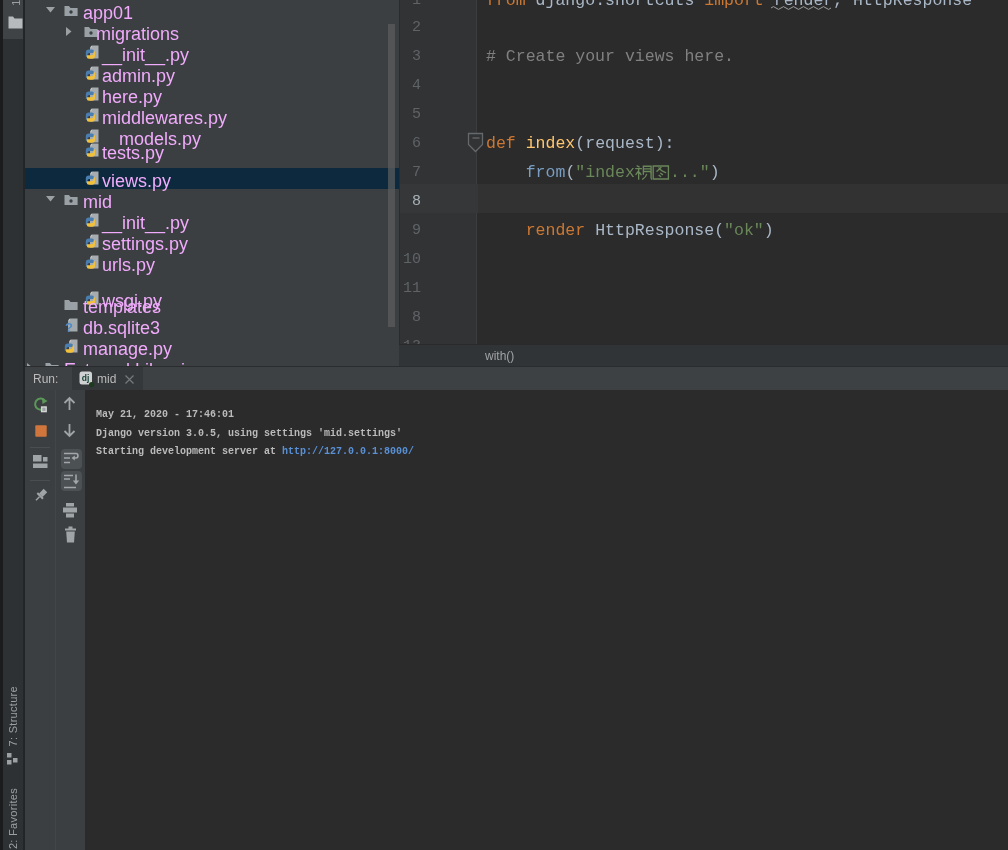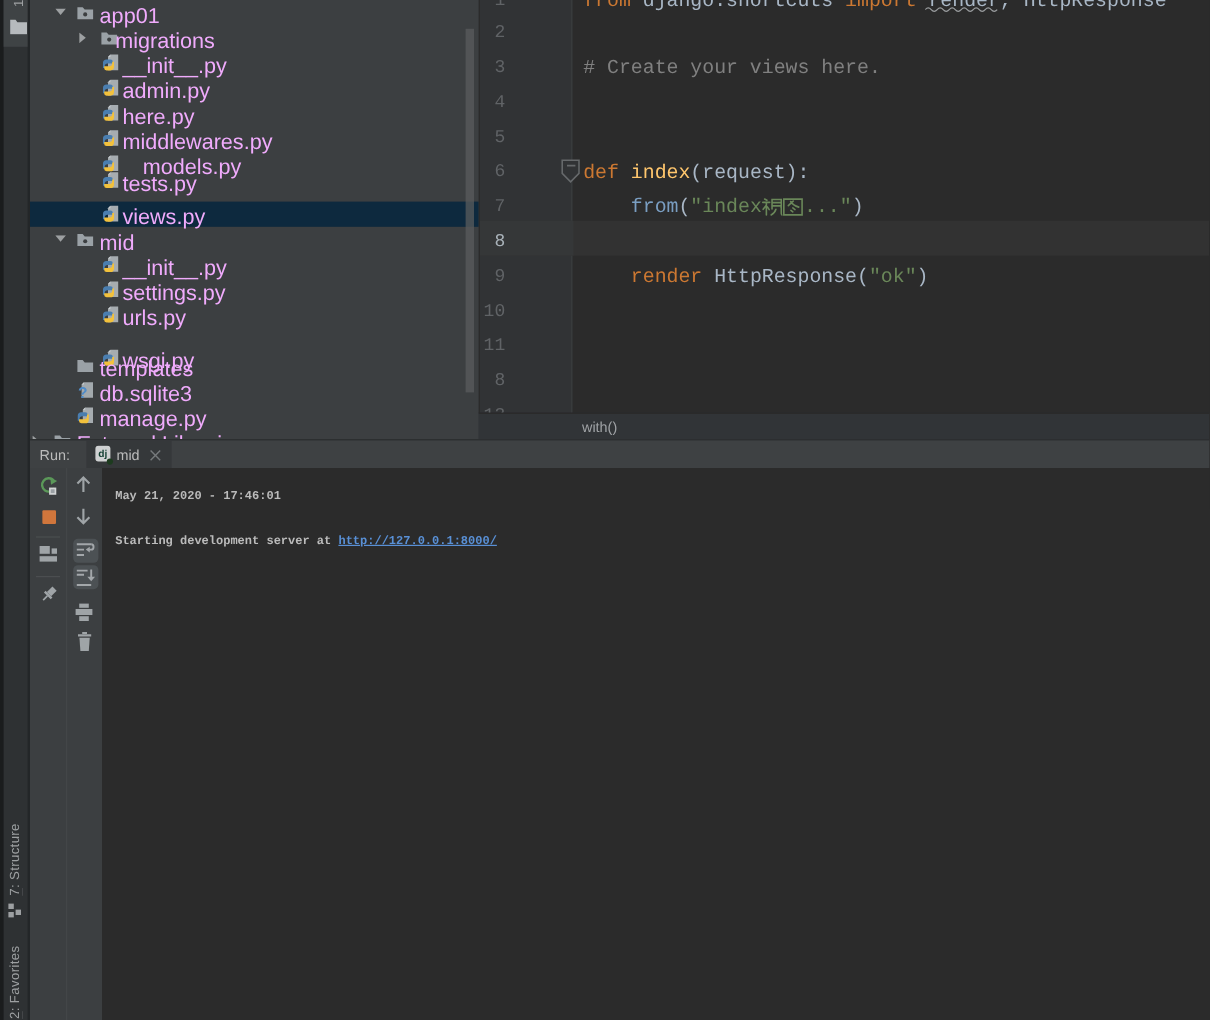--- a/index.html
+++ b/index.html
@@ -36,21 +36,21 @@
   #crumbs span { position:absolute; left:86px; top:4px; font-size:12px; color:#a0a3a6; }
   
   #runhdr { left:25px; top:366px; width:983px; height:24px; background:#3e4143; border-top:1px solid #2a2c2d;}
   #runtab { position:absolute; left:47px; top:0px; width:71px; height:24px; background:#35383a; }
   #runhdr .rl { position:absolute; left:8px; top:5px; font-size:12px; color:#bbbbbb; }
   #runhdr .tn { position:absolute; left:72px; top:5px; font-size:12px; color:#bbbbbb; }
   #tbar1 { left:25px; top:390px; width:30px; height:460px; background:#3c3f41; }
   #tbar2 { left:55px; top:390px; width:31px; height:460px; background:#3c3f41; border-left:1px solid #434648;}
   #console { left:85px; top:390px; width:923px; height:460px; background:#2b2b2b; overflow:hidden;}
   .con { position:absolute; left:11px; font-family:"Liberation Mono",monospace; font-weight:bold; font-size:10px; color:#bbbbbb; white-space:pre; line-height:18.5px; height:19px;}
-  .lnk { color:#5990d6; text-decoration:underline; }
+  .lnk { color:#5990d6; }
   .tico { position:absolute; }
   .press { position:absolute; width:21px; height:20px; background:#4c5154; border-radius:4px; }
 </style>
 </head>
 <body>
 <svg width="0" height="0" style="position:absolute">
 <defs>
   <g id="folder">
     <path d="M1.5,4 h4.4 l1.7,2 h7 v8 h-13.1 z" fill="#9aa1a6"></path>
     <circle cx="8" cy="10" r="1.7" fill="#3c3f41"></circle>
@@ -333,14 +333,15 @@
     <rect x="5" y="11.5" width="8" height="4" fill="#9fa4a7"></rect>
   </svg>
   <svg class="tico" style="left:6.5px;top:135px" width="15" height="19" viewBox="0 0 15 19">
     <path d="M5.5,2.5 h4 M2,4.5 h11" stroke="#9fa4a7" stroke-width="1.8" fill="none"></path>
     <path d="M3.2,6.5 h8.6 l-0.8,11 h-7 z" fill="#9fa4a7"></path>
   </svg>
 </div>
 
 <div class="abs" id="console">
   <div class="con" style="top:16px;">May 21, 2020 - 17:46:01</div>
+  <div class="con" style="top:34.5px;">Django version 3.0.5, using settings 'mid.settings'</div>
   <div class="con" style="top:53px;">Starting development server at <span class="lnk">http://127.0.0.1:8000/</span></div>
 </div>
 
 </body></html>

